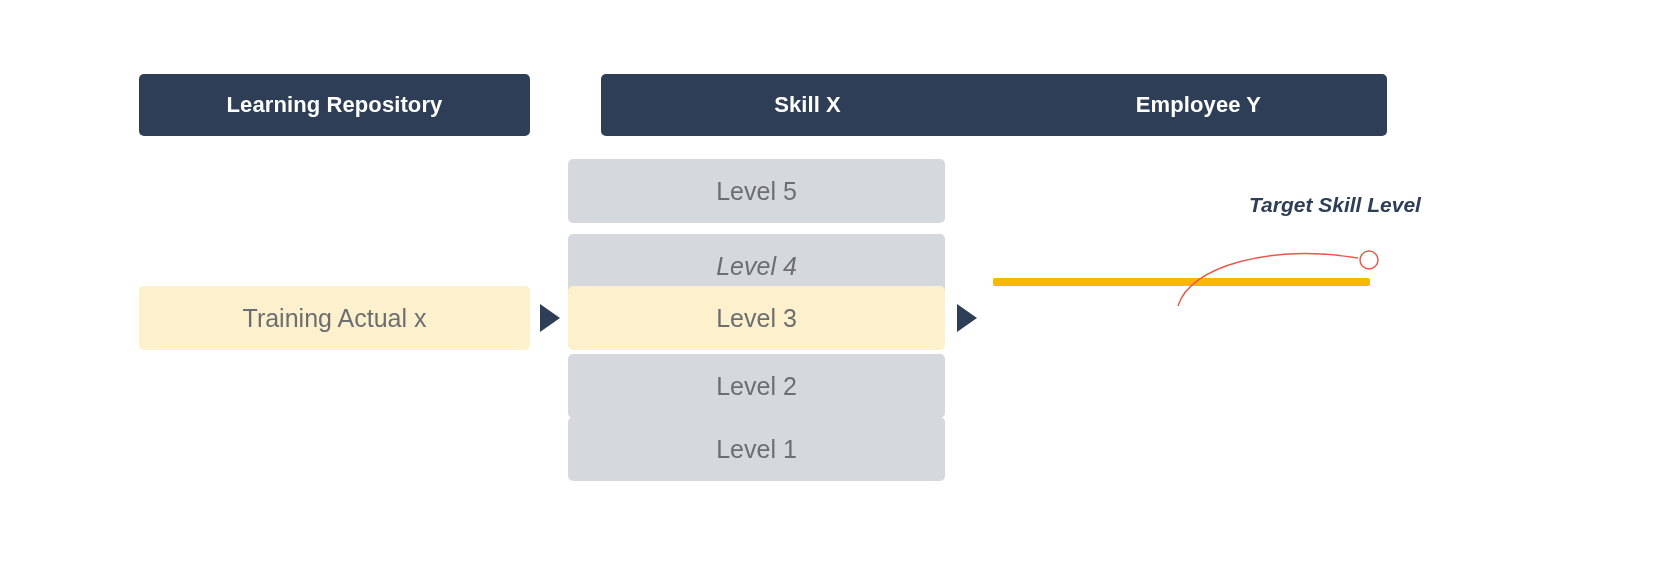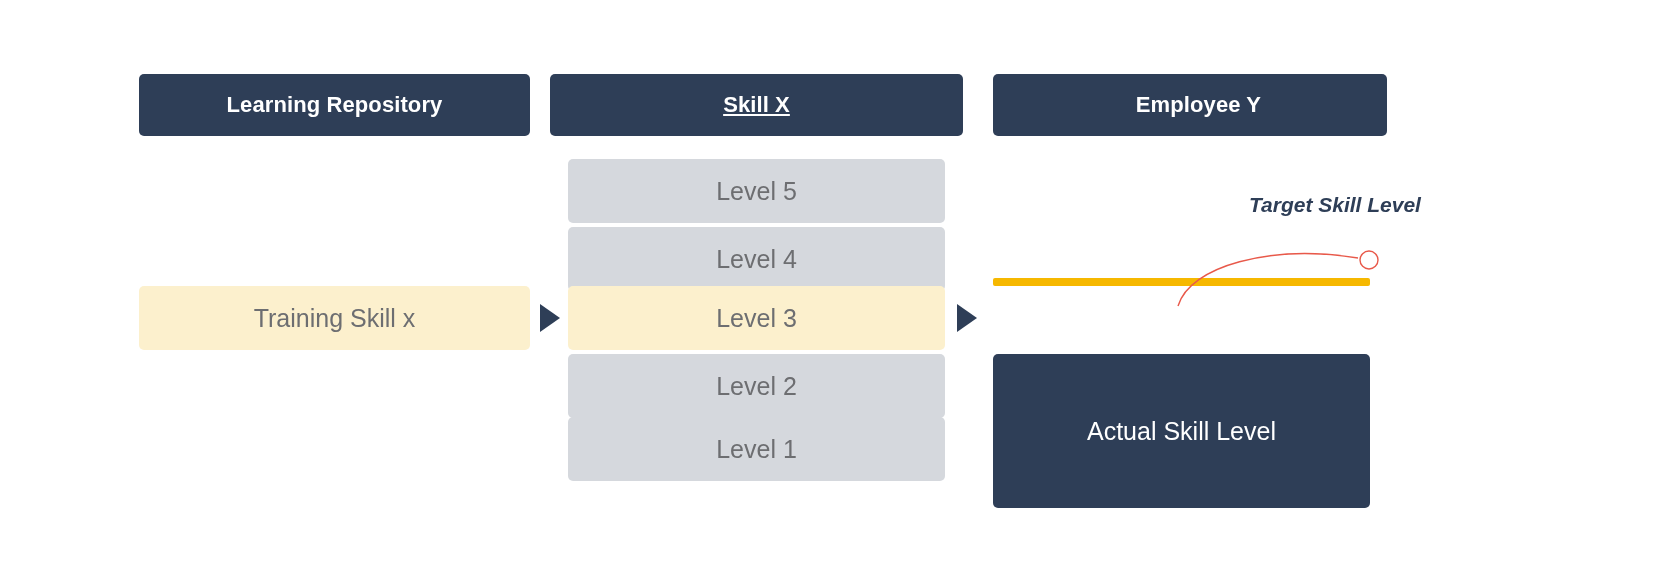--- a/index.html
+++ b/index.html
@@ -32,21 +32,21 @@
     border-radius: 5px;
     color: #ffffff;
     font-size: 22px;
     font-weight: bold;
     display: flex;
     align-items: center;
     justify-content: center;
     letter-spacing: 0.1px;
   }
   #header-learning  { left: 139px; top: 74px; width: 391px; }
-  #header-skill     { left: 550px; top: 74px; width: 413px; text-decoration: underline; }
+  #header-skill     { left: 601px; top: 74px; width: 413px; }
   #header-employee  { left: 993px; top: 74px; width: 377px; padding-left: 17px; }
 
   
   .box {
     position: absolute;
     display: flex;
     align-items: center;
     justify-content: center;
     font-size: 25px;
     border-radius: 5px;
@@ -73,21 +73,21 @@
     height: 64px;
   }
 
   
   .level-row {
     left: 568px;
     width: 377px;
     height: 64px;
   }
   #level-5 { top: 159px; }
-  #level-4 { top: 227px; }
+  #level-4 { top: 234px; font-style: italic; }
   #level-3 { top: 286px; height: 64px; }
   #level-2 { top: 354px; }
   #level-1 { top: 417px; }
 
   
   #skill-gap {
     left: 993px;
     top: 286px;
     width: 377px;
     height: 64px;
@@ -146,40 +146,39 @@
 <body>
 
 <div class="canvas">
 
   <div class="col-header" id="header-learning">Learning Repository</div>
 
   <div class="col-header" id="header-skill">Skill X</div>
 
   <div class="col-header" id="header-employee">Employee Y</div>
 
-  <div class="box box-cream" id="training-course">Training Skill x</div>
+  <div class="box box-cream" id="training-course">Training Actual x</div>
 
   <div class="arrow" id="arrow-1"></div>
 
   <div class="box box-grey level-row" id="level-5">Level 5</div>
 
   <div class="box box-grey level-row" id="level-4">Level 4</div>
 
   <div class="box box-cream level-row" id="level-3">Level 3</div>
 
   <div class="box box-grey level-row" id="level-2">Level 2</div>
 
   <div class="box box-grey level-row" id="level-1">Level 1</div>
 
   <div class="arrow" id="arrow-2"></div>
 
   <div id="target-bar"></div>
 
 
-  <div class="box box-navy" id="actual-skill-level">Actual Skill Level</div>
 
   <div id="target-label">Target Skill Level</div>
 
   <svg id="target-callout" viewBox="0 0 260 100">
     <path d="M 28 76 C 40 36, 120 14, 208 28" fill="none" stroke="#e8594a" stroke-width="1.4"></path>
     <circle cx="219" cy="30" r="9" fill="none" stroke="#e8594a" stroke-width="1.4"></circle>
   </svg>
 
 </div>
 

